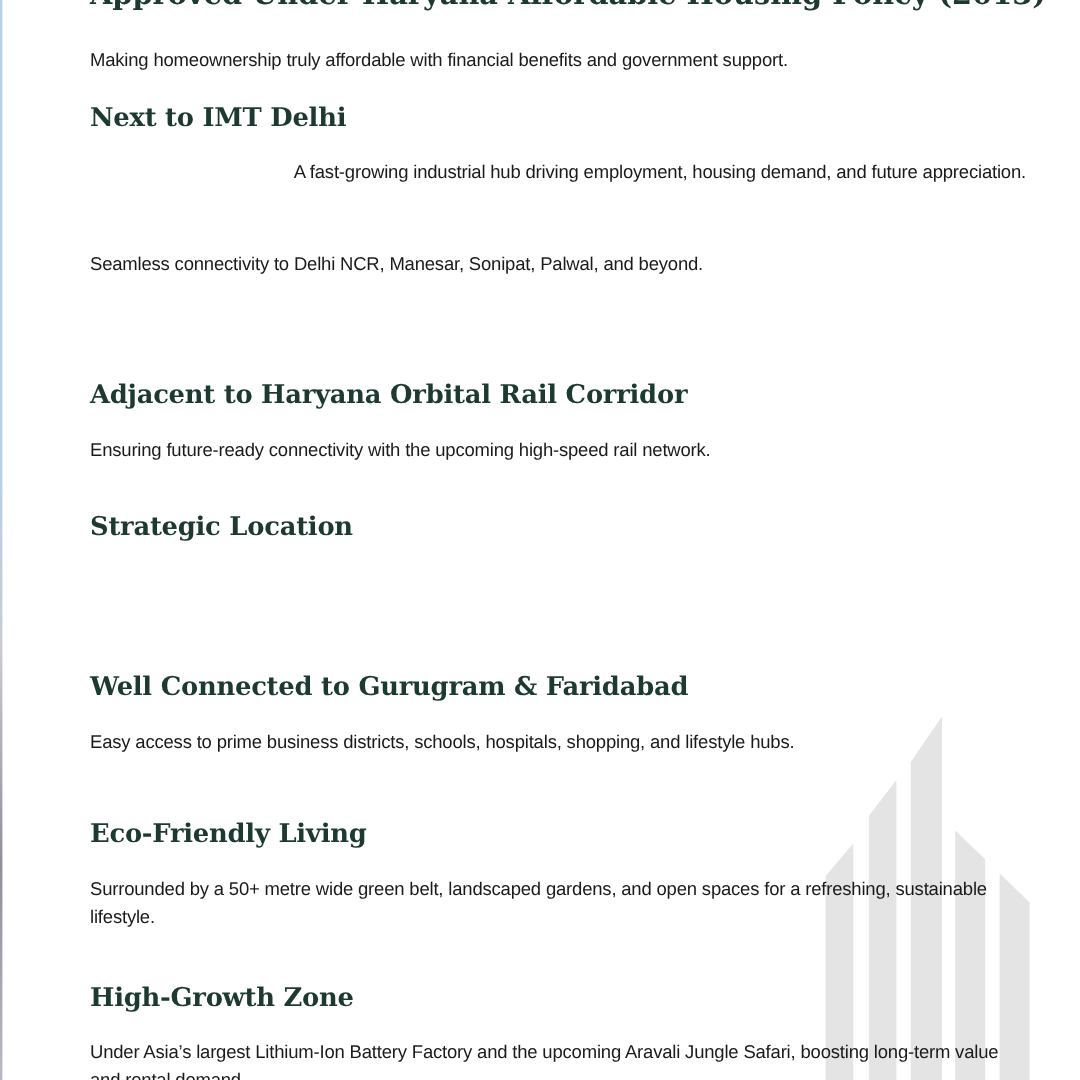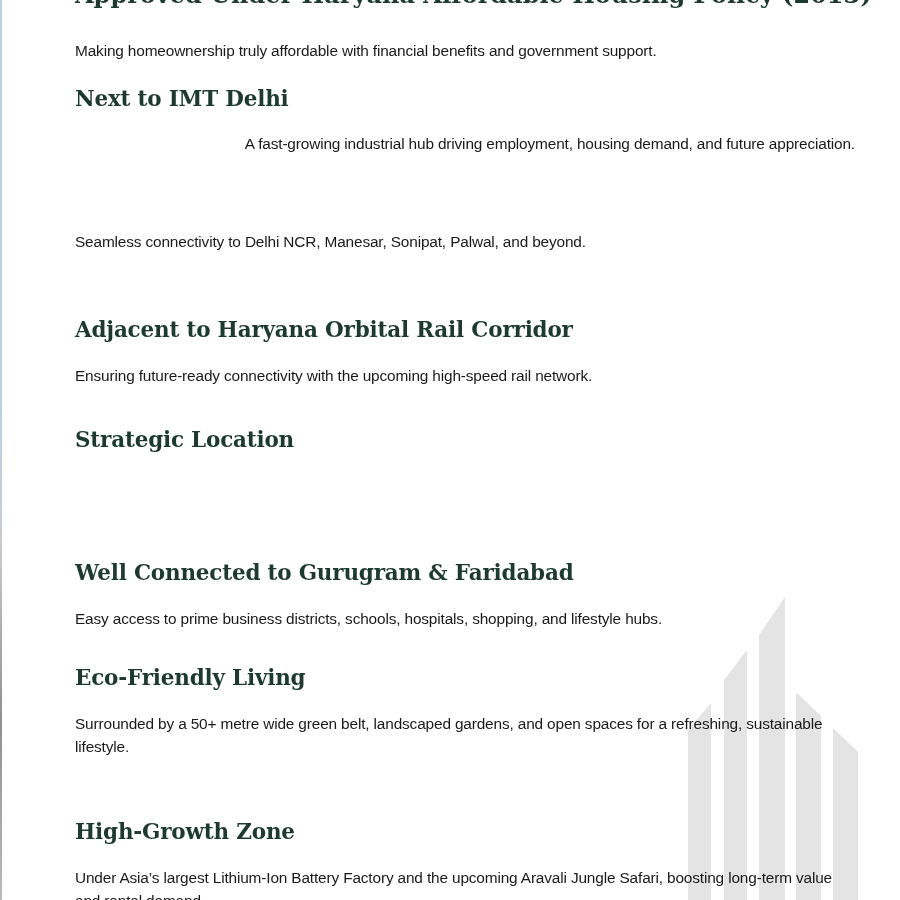--- a/index.html
+++ b/index.html
@@ -35,38 +35,38 @@
 <div class="section" style="top:24px;margin-top:16px;">
   <p class="body-text">Making homeownership truly affordable with financial benefits and government support.</p>
 </div>
 
 <div class="section" style="top:85px;">
   <h2 class="heading">Next to IMT Delhi</h2>
   <p class="body-text" style="margin-top:20px;text-align:right;">A fast-growing industrial hub driving employment, housing demand, and future appreciation.</p>
 </div>
 
 <div class="section" style="top:200px;">
-  <p class="body-text" style="margin-top:31px;">Seamless connectivity to Delhi NCR, Manesar, Sonipat, Palwal, and beyond.</p>
+  <p class="body-text" style="margin-top:10px;">Seamless connectivity to Delhi NCR, Manesar, Sonipat, Palwal, and beyond.</p>
 </div>
 
 <div class="section" style="top:316px;">
   <h2 class="heading">Adjacent to Haryana Orbital Rail Corridor</h2>
   <p class="body-text" style="margin-top:21px;">Ensuring future-ready connectivity with the upcoming high-speed rail network.</p>
 </div>
 
 <div class="section" style="top:426px;">
   <h2 class="heading">Strategic Location</h2>
 </div>
 
 <div class="section" style="top:559px;">
   <h2 class="heading">Well Connected to Gurugram &amp; Faridabad</h2>
   <p class="body-text" style="margin-top:21px;">Easy access to prime business districts, schools, hospitals, shopping, and lifestyle hubs.</p>
 </div>
 
-<div class="section" style="top:664px;">
+<div class="section" style="top:682px;">
   <h2 class="heading">Eco-Friendly Living</h2>
   <p class="body-text" style="margin-top:21px;">Surrounded by a 50+ metre wide green belt, landscaped gardens, and open spaces for a refreshing, sustainable lifestyle.</p>
 </div>
 
 <div class="section" style="top:802px;margin-top:16px;">
   <h2 class="heading">High-Growth Zone</h2>
   <p class="body-text" style="margin-top:21px;">Under Asia’s largest Lithium-Ion Battery Factory and the upcoming Aravali Jungle Safari, boosting long-term value and rental demand.</p>
 </div>
 
 </body></html>

